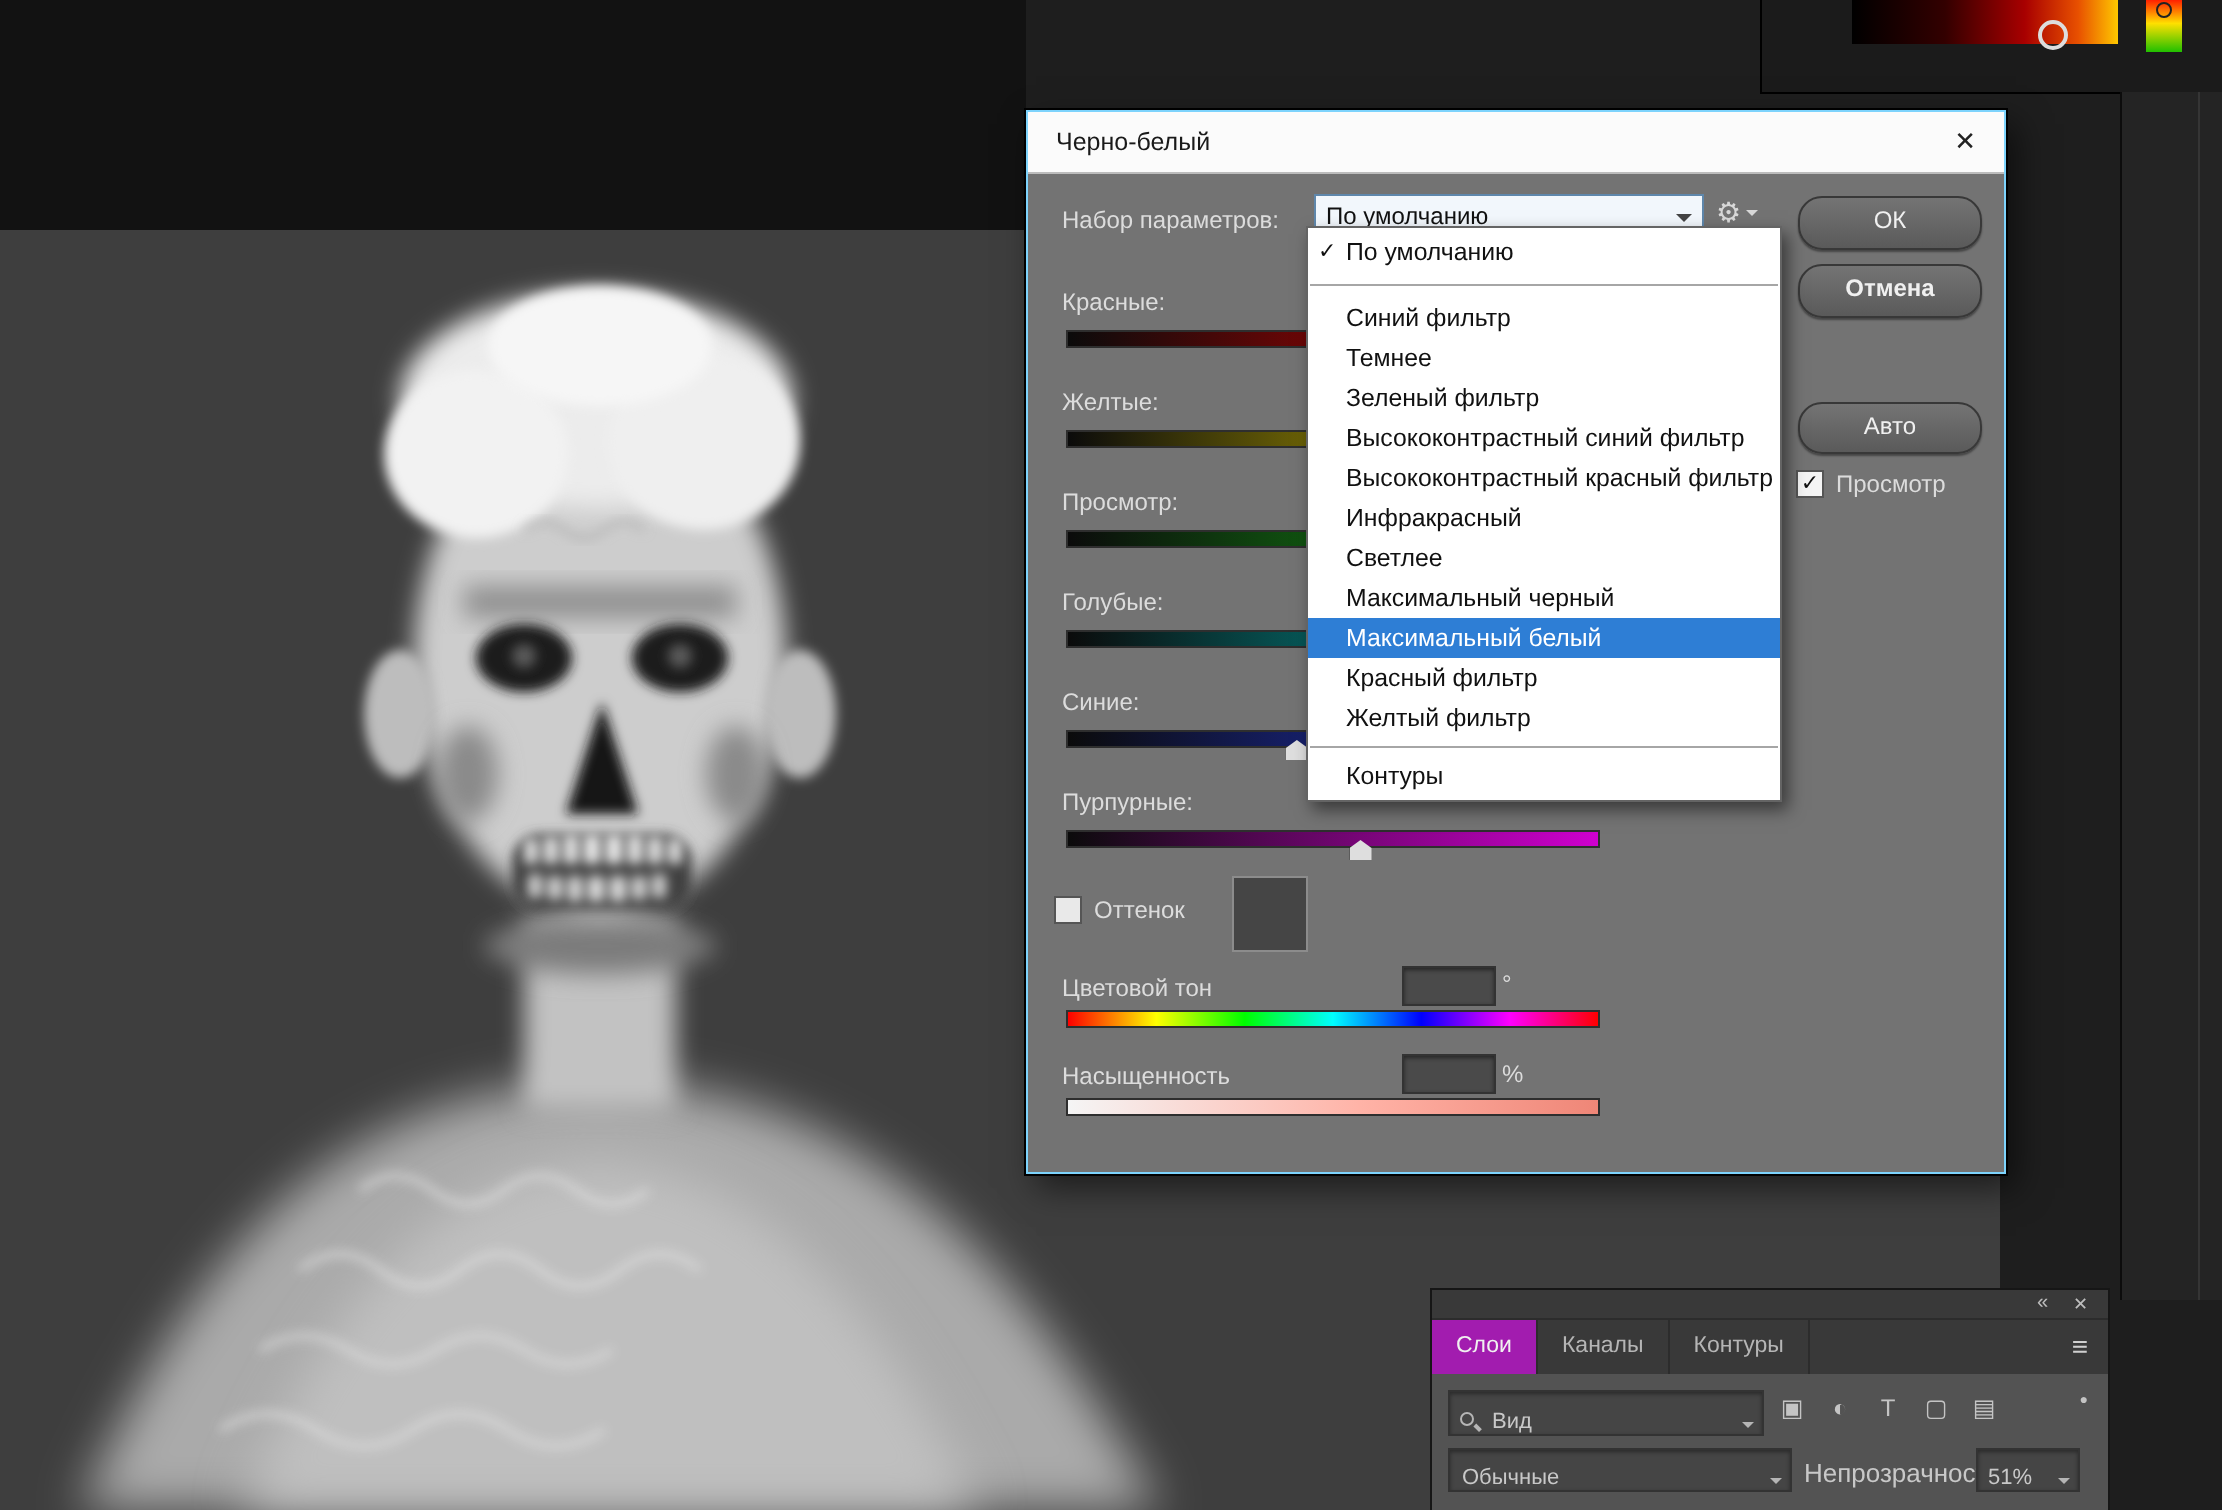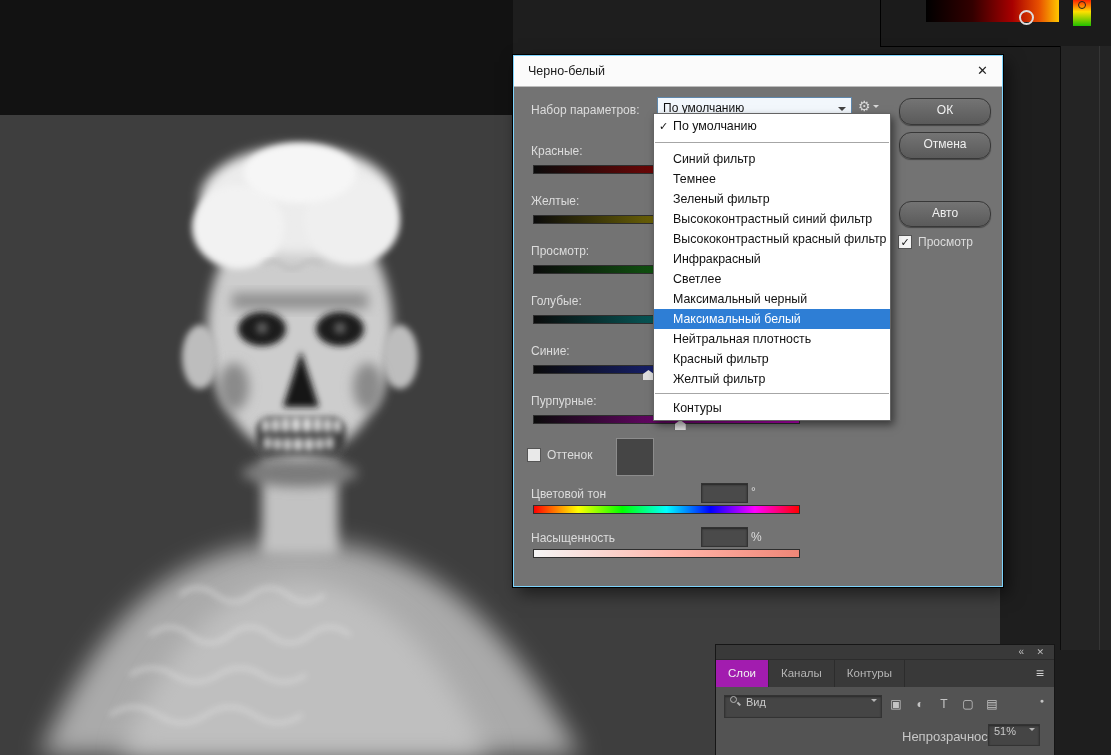--- a/index.html
+++ b/index.html
@@ -53,21 +53,21 @@
   .lpanel{position:absolute;background:#535353;box-shadow:0 0 0 1px #161616;z-index:20;overflow:hidden;}
   .lp-mini{position:absolute;left:0;top:0;right:0;height:14px;background:#393939;border-bottom:1px solid #2c2c2c;}
   .lp-mini-btn{position:absolute;top:0;font-size:10px;color:#bdbdbd;line-height:14px;}
   .lp-tabs{position:absolute;left:0;top:15px;right:0;height:27px;background:#393939;}
   .lp-tab{display:inline-block;height:27px;line-height:27px;padding:0 12px;font-size:11.5px;
           color:#b5b5b5;border-right:1px solid #2c2c2c;}
   .lp-tab.active{background:#a21caf;color:#f0f0f0;}
   .lp-menu{position:absolute;right:10px;top:5px;font-size:14px;color:#cfcfcf;}
   .lp-body{position:absolute;left:0;top:42px;right:0;bottom:0;background:#535353;}
   .lp-inset{position:absolute;background:#454545;border:1px solid #333;
-            box-shadow:inset 0 1px 2px rgba(0,0,0,.4);display:flex;align-items:flex-start;
+            box-shadow:inset 0 1px 2px rgba(0,0,0,.4);display:flex;align-items:flex-end;
             font-size:11px;color:#c8c8c8;}
   .mag{width:11px;height:11px;position:relative;margin:0 5px 0 5px;flex:none;}
   .mag::before{content:"";position:absolute;left:0;top:0;width:5px;height:5px;
                border:1.5px solid #b5b5b5;border-radius:50%;}
   .mag::after{content:"";position:absolute;left:7px;top:7px;width:4px;height:1.5px;
               background:#b5b5b5;transform:rotate(45deg);}
   .arrow-r{width:0;height:0;border:3.5px solid transparent;border-top-color:#b5b5b5;
            margin:3px 4px 0 auto;flex:none;}
   .lp-ico{position:absolute;top:10px;font-size:12px;color:#c4c4c4;width:20px;text-align:center;}
   .lp-dot{position:absolute;right:10px;top:10px;font-size:7px;color:#c4c4c4;}
@@ -175,21 +175,21 @@
     <div class="combo" style="left:143px;top:41px;width:193px;height:20px;">
       <span class="combo-val">По умолчанию</span>
       <span class="combo-arrow"></span>
     </div>
     <div class="gear-wrap" style="left:344px;top:42px;">
       <span>⚙</span>
       <span class="tiny-arrow"></span>
     </div>
 
     <div class="ps-btn" style="left:385px;top:42px;">ОК</div>
-    <div class="ps-btn" style="left:385px;top:76px;">Отмена</div>
+    <div class="ps-btn" style="left:385px;top:76px;font-weight:bold;">Отмена</div>
     <div class="ps-btn" style="left:385px;top:145px;height:24px;line-height:22px;">Авто</div>
 
     <div class="chk-row" style="left:384px;top:179px;">
       <span class="chkbox">
           <span>✓</span>
         </span>
       <span class="lbl" style="position:static;">Просмотр</span>
     </div>
 
     <span class="lbl" style="left:17px;top:88px;">Красные:</span>
@@ -237,21 +237,20 @@
     <div class="menu-sep"></div>
     <div class="menu-item dd-item">Синий фильтр</div>
     <div class="menu-item dd-item">Темнее</div>
     <div class="menu-item dd-item">Зеленый фильтр</div>
     <div class="menu-item dd-item">Высококонтрастный синий фильтр</div>
     <div class="menu-item dd-item">Высококонтрастный красный фильтр</div>
     <div class="menu-item dd-item">Инфракрасный</div>
     <div class="menu-item dd-item">Светлее</div>
     <div class="menu-item dd-item">Максимальный черный</div>
     <div class="menu-item dd-item selected">Максимальный белый</div>
-    <div class="menu-item dd-item">Нейтральная плотность</div>
     <div class="menu-item dd-item">Красный фильтр</div>
     <div class="menu-item dd-item">Желтый фильтр</div>
     <div class="menu-sep small"></div>
     <div class="menu-item dd-item">Контуры</div>
   </div>
 
   <div class="lpanel" style="left:716px;top:645px;width:338px;height:110px;">
     <div class="lp-mini">
       <span class="lp-mini-btn" style="right:30px;">«</span>
       <span class="lp-mini-btn" style="right:10px;font-size:9px;">✕</span>
@@ -266,20 +265,24 @@
         <span>Вид</span>
         <span class="arrow-r"></span>
       </div>
       <span class="lp-ico" style="left:170px;">▣</span>
       <span class="lp-ico" style="left:194px;">◐</span>
       <span class="lp-ico" style="left:218px;">T</span>
       <span class="lp-ico" style="left:242px;">▢</span>
       <span class="lp-ico" style="left:266px;">▤</span>
       <span class="lp-dot">●</span>
 
+      <div class="lp-inset" style="left:8px;top:37px;width:170px;height:20px;">
+        <span style="padding-left:6px;">Обычные</span>
+        <span class="arrow-r"></span>
+      </div>
       <span class="lp-lbl" style="left:186px;top:42px;">Непрозрачность:</span>
       <div class="lp-inset" style="left:272px;top:37px;width:50px;height:20px;">
         <span style="padding-left:5px;">51%</span>
         <span class="arrow-r"></span>
       </div>
     </div>
   </div>
 
 </div>
 

